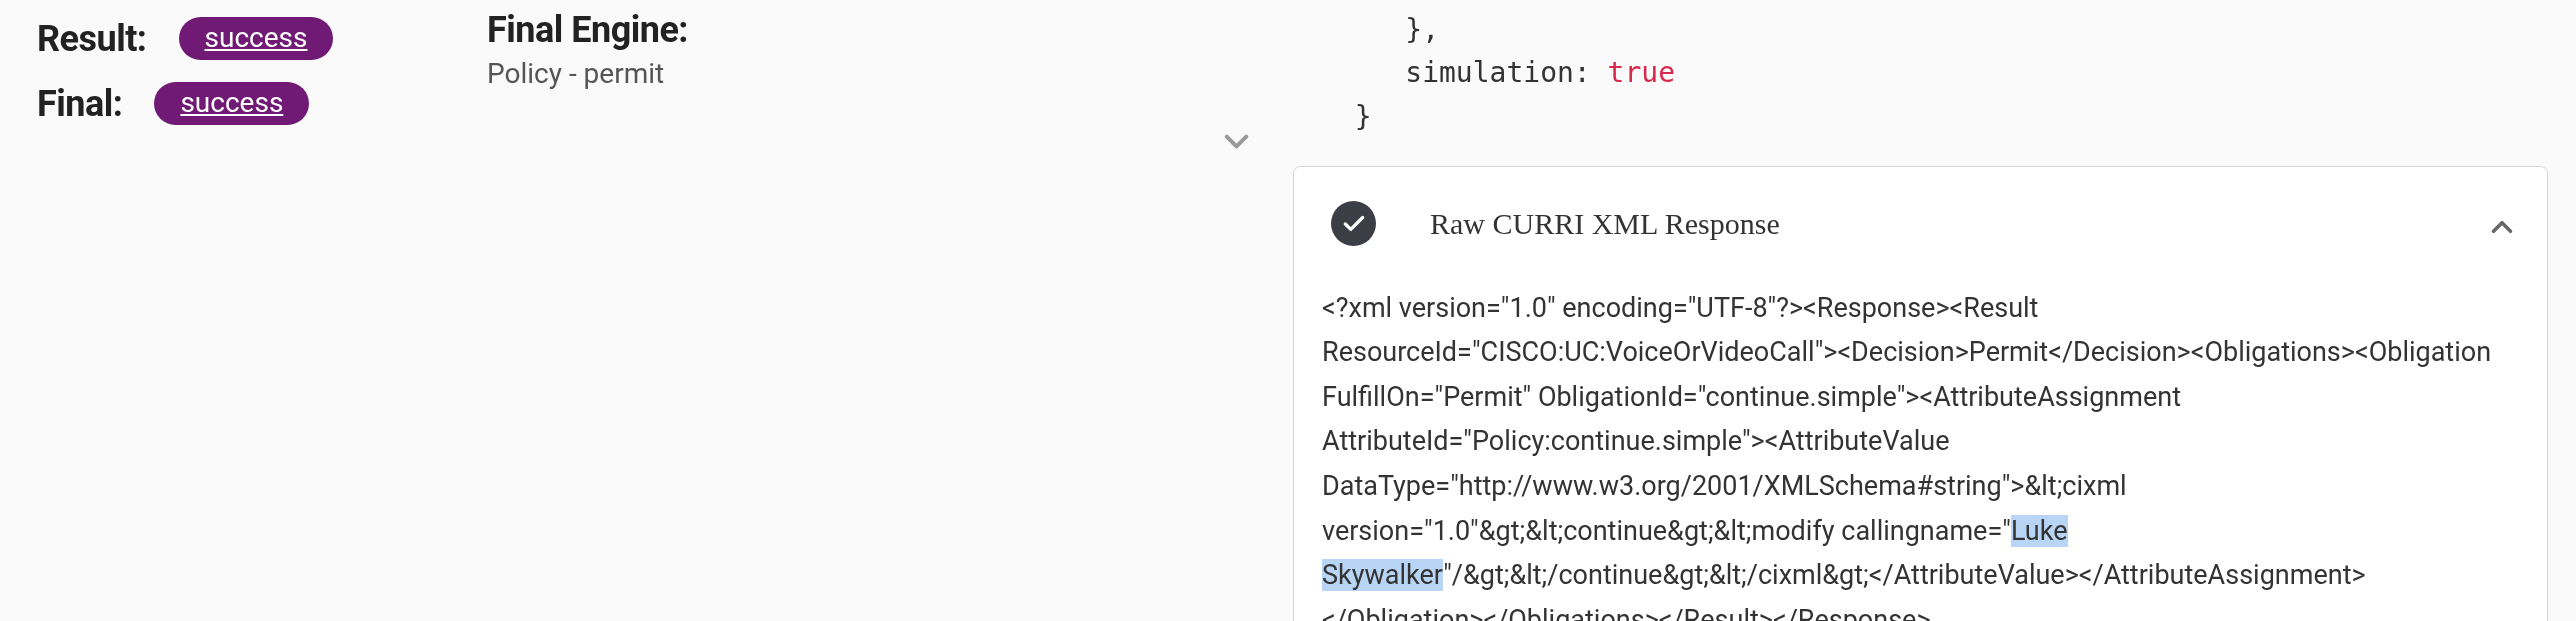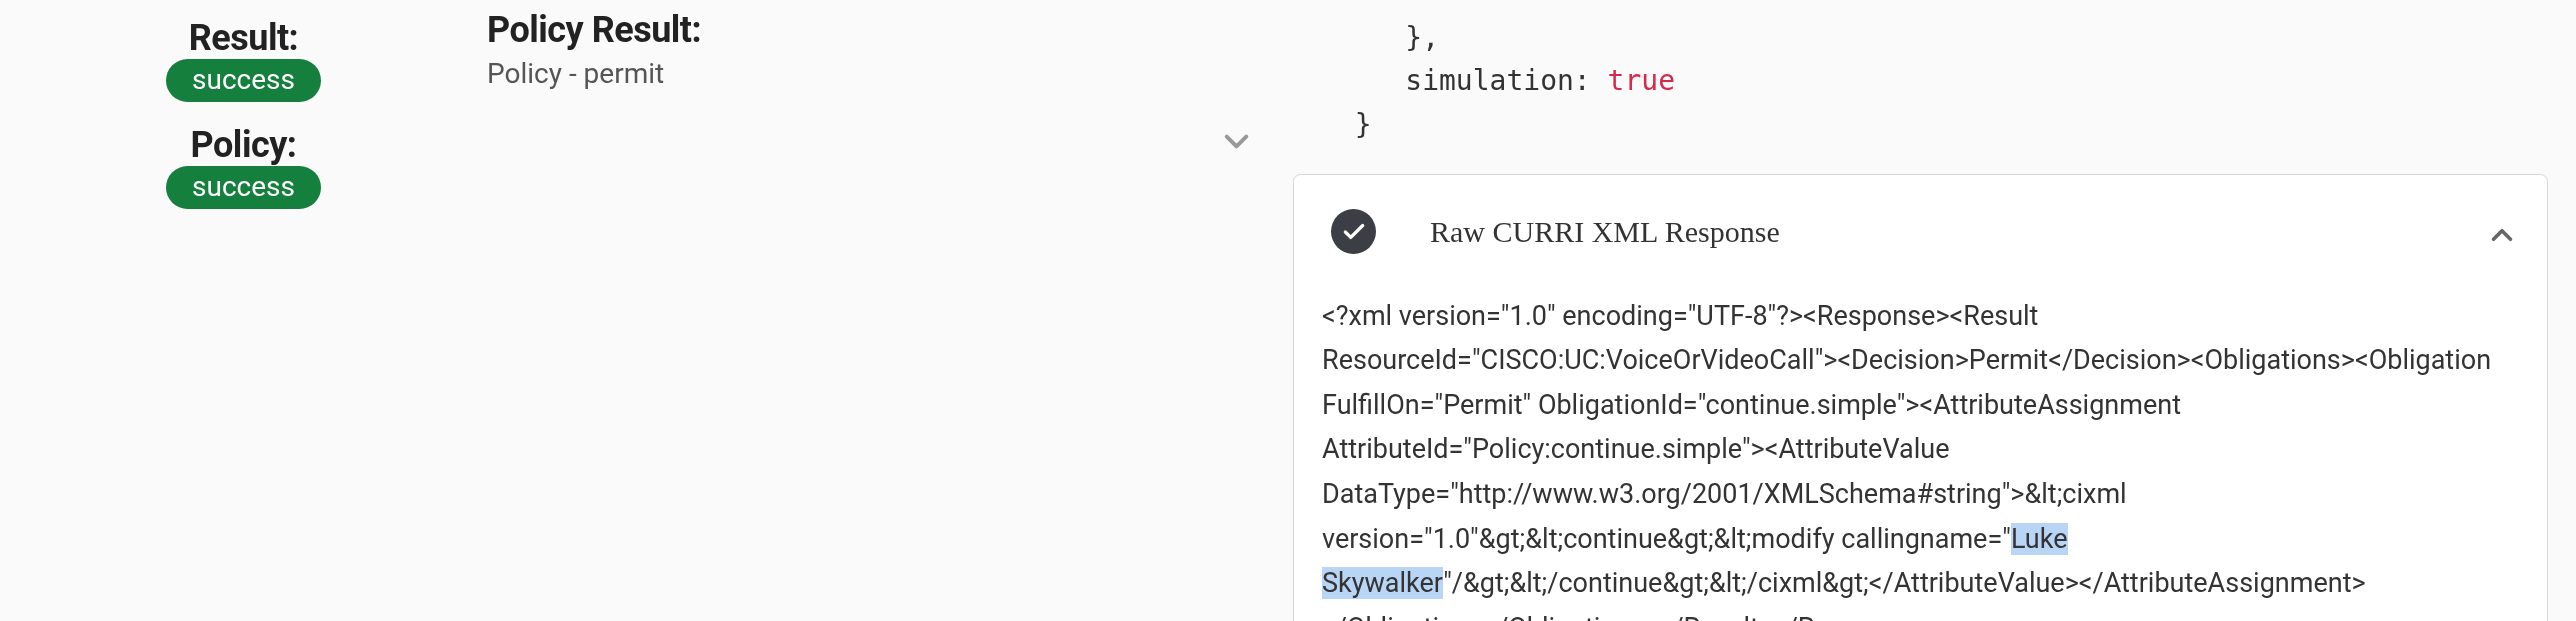--- a/index.html
+++ b/index.html
@@ -30,40 +30,40 @@
     padding: 7.5px 0 0 37px;
     position: relative;
   }
   .right-col {
     flex: 1;
     padding: 0 28px 0 0;
   }
 
   .kv-row {
     display: flex;
-    align-items: center;
+    align-items: flex-end;
     margin-bottom: 22.5px;
-    gap: 0;
-    flex-direction: column;
+    gap: 32px;
   }
   .kv-label {
     font-size: 36px;
     font-weight: 700;
     color: #222;
     letter-spacing: -0.5px;
   }
   .badge {
     display: inline-block;
-    background: #15803d;
+    background: #701a75;
     color: #fff;
     font-size: 28px;
     font-weight: 400;
     padding: 3.7px 26px 5.6px 26px;
     border-radius: 936px;
     line-height: 1.2;
+    text-decoration: underline;
   }
 
   .policy-title {
     font-size: 36px;
     font-weight: 700;
     color: #222;
     margin-top: 1.9px;
     letter-spacing: -0.5px;
   }
   .policy-sub {
@@ -80,21 +80,21 @@
     width: 39px;
     height: 39px;
   }
 
   .code-block {
     font-family: ui-monospace, SFMono-Regular, "SF Mono", Menlo, Consolas, monospace;
     font-size: 28px;
     line-height: 1.55;
     color: #333;
     white-space: pre;
-    padding: 16px 0 0 28px;
+    padding: 8px 0 0 28px;
     margin-bottom: 28px;
   }
   .kw-true { color: #d62a4c; }
   .kw-key { color: #333; }
 
   .panel {
     background: #fff;
     border: 0.9px solid #d6d6d6;
     border-radius: 7.5px;
     padding: 0;
@@ -151,27 +151,27 @@
 <body>
 
 <div class="layout">
 
   <div class="left-col">
     <div class="kv-row">
       <span class="kv-label">Result:</span>
       <span class="badge">success</span>
     </div>
     <div class="kv-row">
-      <span class="kv-label">Policy:</span>
+      <span class="kv-label">Final:</span>
       <span class="badge">success</span>
     </div>
   </div>
 
   <div class="middle-col">
-    <div class="policy-title">Policy Result:</div>
+    <div class="policy-title">Final Engine:</div>
     <div class="policy-sub">Policy - permit</div>
     <div class="chevron">
       <svg viewBox="0 0 24 24" fill="none" stroke="#999" stroke-width="2.5" stroke-linecap="round" stroke-linejoin="round">
           <polyline points="6 9 12 15 18 9"></polyline>
         </svg>
     </div>
   </div>
 
   <div class="right-col">
 

